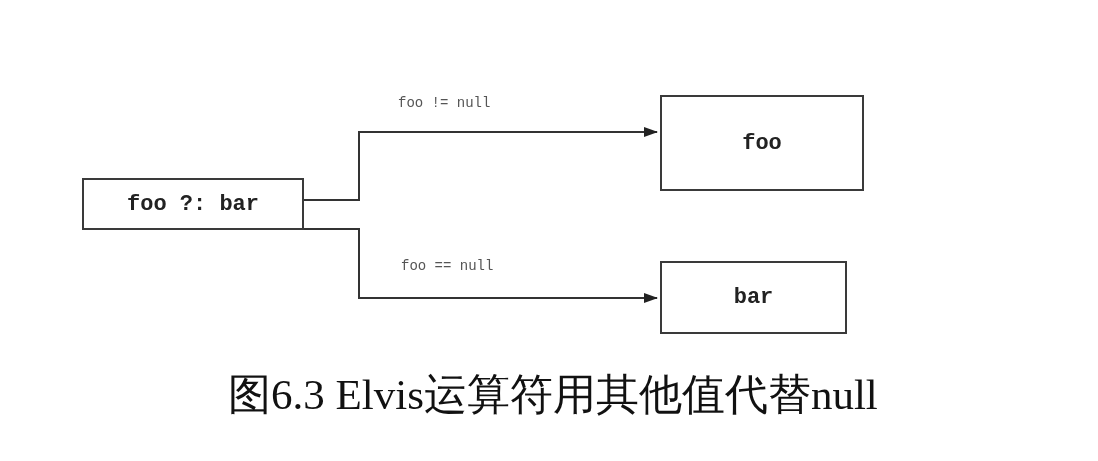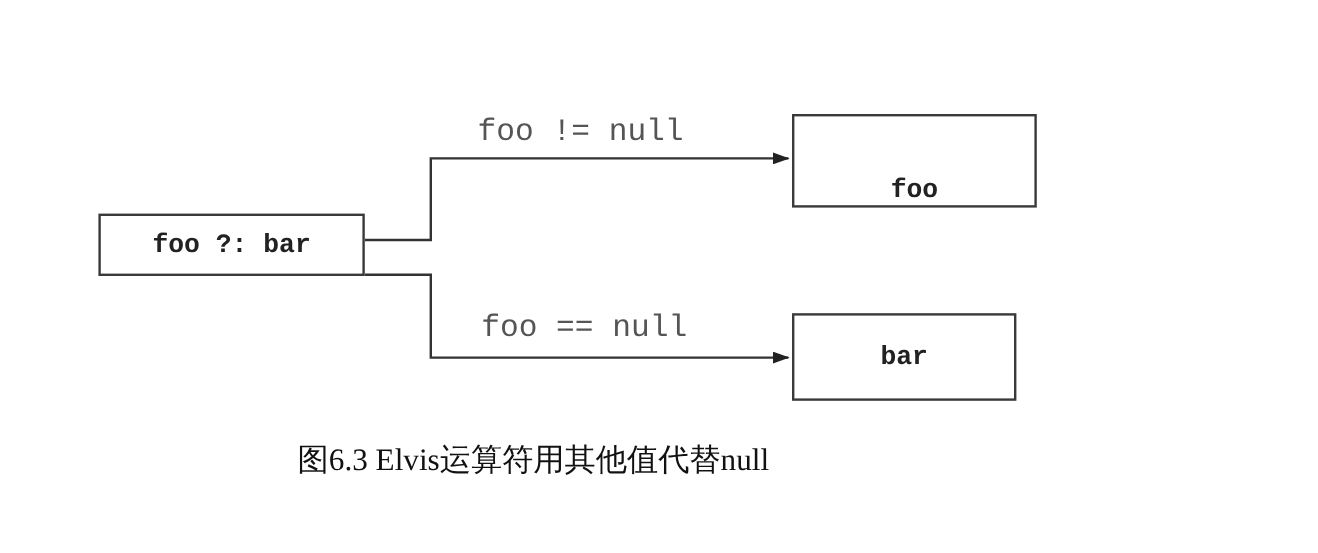--- a/index.html
+++ b/index.html
@@ -1,42 +1,42 @@
 <!DOCTYPE html>
 <html><head>
 <meta charset="utf-8">
 <style>
   html, body { margin: 0; padding: 0; background: #ffffff; }
   body { width: 1098px; height: 461px; position: relative; overflow: hidden; }
   .box { position: absolute; border: 2px solid #3a3a3a; background: #fff; box-sizing: border-box;
          display: flex; align-items: center; justify-content: center; }
   .box span { font-family: "Liberation Mono", "DejaVu Sans Mono", monospace; font-weight: bold; font-size: 22px; color: #222; }
-  .label { position: absolute; font-family: "Liberation Mono", "DejaVu Sans Mono", monospace; font-size: 26px; color: #555; white-space: pre; }
+  .label { position: absolute; font-family: "Liberation Mono", "DejaVu Sans Mono", monospace; font-size: 14px; color: #555; white-space: pre; }
   svg.lines { position: absolute; left: 0; top: 0; }
-  .caption { position: absolute; left: 248px; top: 366px; font-family: "Liberation Serif", "DejaVu Serif", serif;
-             font-size: 26px; color: #111; white-space: nowrap; }
+  .caption { position: absolute; left: 228px; top: 366px; font-family: "Liberation Serif", "DejaVu Serif", serif;
+             font-size: 43px; color: #111; white-space: nowrap; }
 </style>
 </head>
 <body>
 
 <svg class="lines" width="1098" height="461">
   <defs>
     <marker id="arrow" markerWidth="14" markerHeight="10" refX="13" refY="5" orient="auto" markerUnits="userSpaceOnUse">
       <path d="M0,0 L14,5 L0,10 Z" fill="#222"></path>
     </marker>
   </defs>
   <polyline points="304,200 359,200 359,132 657,132" fill="none" stroke="#333" stroke-width="2" marker-end="url(#arrow)"></polyline>
   <polyline points="304,229 359,229 359,298 657,298" fill="none" stroke="#333" stroke-width="2" marker-end="url(#arrow)"></polyline>
 </svg>
 
 <div class="box" style="left:82px; top:178px; width:222px; height:52px;">
   <span>foo ?: bar</span>
 </div>
 
-<div class="box" style="left:660px; top:95px; width:204px; height:78px;align-items:flex-end;">
+<div class="box" style="left:660px; top:95px; width:204px; height:96px;">
   <span>foo</span>
 </div>
 
 <div class="box" style="left:660px; top:261px; width:187px; height:73px;">
   <span>bar</span>
 </div>
 
 <div class="label" style="left:398px; top:95px;">foo != null</div>
 <div class="label" style="left:401px; top:258px;">foo == null</div>
 

